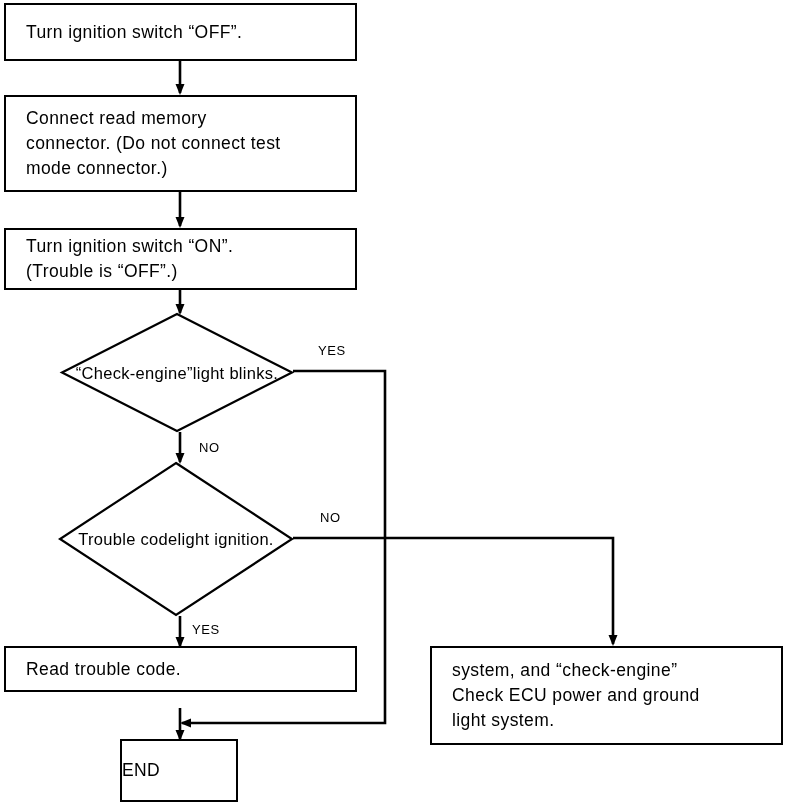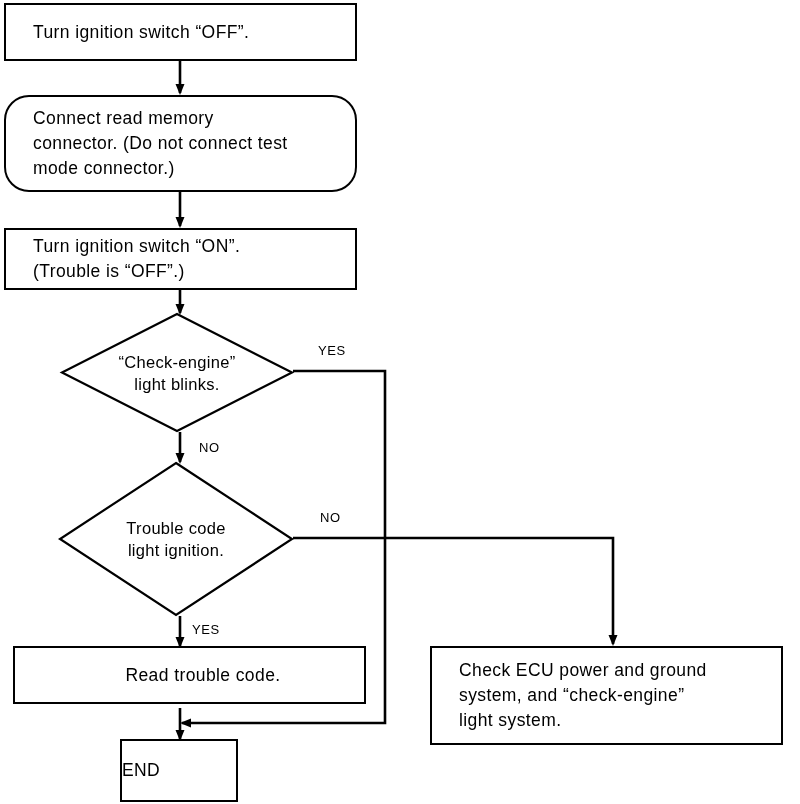--- a/index.html
+++ b/index.html
@@ -30,41 +30,41 @@
     flex-direction: column;
     justify-content: center;
   }
   .proc-box .line {
     display: block;
     font-size: 17.5px;
     line-height: 25px;
     letter-spacing: 0.4px;
     white-space: pre;
   }
-  .proc-box.pad-left .line { padding-left: 27px; }
+  .proc-box.pad-left .line { padding-left: 20px; }
   .proc-box.center-txt {
     align-items: flex-start;
   }
   .decision {
     position: absolute;
   }
   .decision svg {
     position: absolute;
     left: 0;
     top: 0;
     overflow: visible;
   }
   .decision .dtext {
     position: absolute;
     left: 0;
     top: 0;
     width: 100%;
     height: 100%;
     display: flex;
-    flex-direction: column;
+    flex-direction: row;
     align-items: center;
     justify-content: center;
     text-align: right;
   }
   .decision .dtext .line {
     display: block;
     font-size: 16.5px;
     line-height: 22px;
     letter-spacing: 0.3px;
     white-space: pre;
@@ -119,21 +119,21 @@
       <polygon points="180,741 175.5,730 184.5,730"></polygon>
       <polygon points="180,723 191,718.5 191,727.5"></polygon>
       <polygon points="613,646 608.5,635 617.5,635"></polygon>
     </g>
   </svg>
 
   <div class="node proc-box pad-left" style="left:4px; top:3px; width:353px; height:58px;">
     <span class="line">Turn ignition switch “OFF”.</span>
   </div>
 
-  <div class="node proc-box pad-left" style="left:4px; top:95px; width:353px; height:97px;border-radius:25px;">
+  <div class="node proc-box pad-left" style="left:4px; top:95px; width:353px; height:97px;">
     <span class="line">Connect read memory</span>
     <span class="line">connector. (Do not connect test</span>
     <span class="line">mode connector.)</span>
   </div>
 
   <div class="node proc-box pad-left" style="left:4px; top:228px; width:353px; height:62px;">
     <span class="line">Turn ignition switch “ON”.</span>
     <span class="line">(Trouble is “OFF”.)</span>
   </div>
 
@@ -150,27 +150,27 @@
   <div class="decision" style="left:59px; top:462px; width:234px; height:154px;">
     <svg width="234" height="154" viewBox="0 0 234 154">
       <polygon points="117,1 233,77 117,153 1,77" fill="#ffffff" stroke="#000000" stroke-width="2.2"></polygon>
     </svg>
     <div class="dtext">
       <span class="line">Trouble code</span>
       <span class="line">light ignition.</span>
     </div>
   </div>
 
-  <div class="node proc-box pad-left" style="left:13px; top:646px; width:353px; height:58px;align-items:center;">
+  <div class="node proc-box pad-left" style="left:4px; top:646px; width:353px; height:46px;">
     <span class="line">Read trouble code.</span>
   </div>
 
   <div class="node proc-box pad-left" style="left:430px; top:646px; width:353px; height:99px;">
+    <span class="line">system, and “check-engine”</span>
     <span class="line">Check ECU power and ground</span>
-    <span class="line">system, and “check-engine”</span>
     <span class="line">light system.</span>
   </div>
 
   <div class="node proc-box center-txt" style="left:120px; top:739px; width:118px; height:63px;">
     <span class="line">END</span>
   </div>
 
   <span class="edge-label" style="left:318px; top:341px;">YES</span>
   <span class="edge-label" style="left:199px; top:438px;">NO</span>
   <span class="edge-label" style="left:320px; top:508px;">NO</span>

